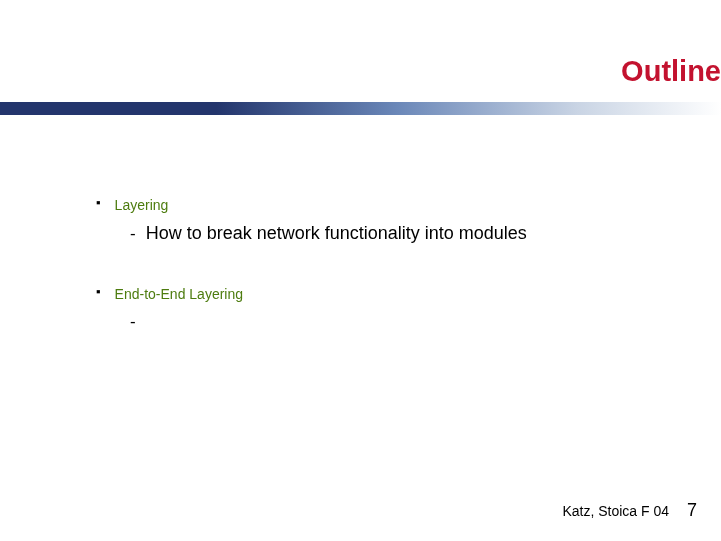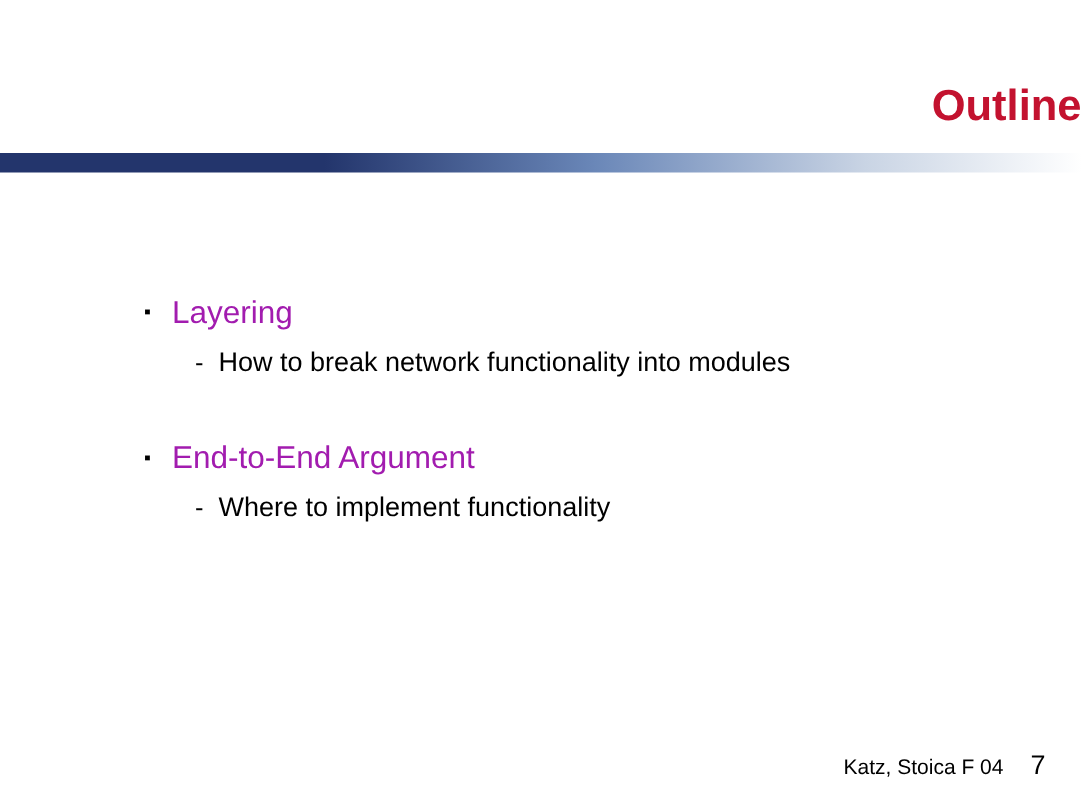--- a/index.html
+++ b/index.html
@@ -40,22 +40,22 @@
   .bullet-marker {
     font-size: 13px;
     color: #000;
     margin-right: 14px;
     font-weight: bold;
     line-height: 1;
     position: relative;
     top: -3px;
   }
   .bullet-text {
-    font-size: 21px;
-    color: #a21caf;
+    font-size: 14px;
+    color: #4d7c0f;
   }
   .sub-line {
     display: flex;
     align-items: baseline;
     padding-left: 34px;
     margin-bottom: 42px;
   }
   .sub-marker {
     font-size: 17px;
     color: #000;
@@ -95,25 +95,24 @@
     <span class="bullet-marker">▪</span>
     <span class="bullet-text">Layering</span>
   </div>
   <div class="sub-line">
     <span class="sub-marker">-</span>
     <span class="sub-text">How to break network functionality into modules</span>
   </div>
 
   <div class="bullet-line">
     <span class="bullet-marker">▪</span>
-    <span class="bullet-text">End-to-End Argument</span>
+    <span class="bullet-text">End-to-End Layering</span>
   </div>
   <div class="sub-line">
     <span class="sub-marker">-</span>
-    <span class="sub-text">Where to implement functionality</span>
   </div>
 
 </div>
 
 <div class="footer">
   <span class="footer-author">Katz, Stoica F 04</span>
   <span class="footer-page">7</span>
 </div>
 
 </body></html>

